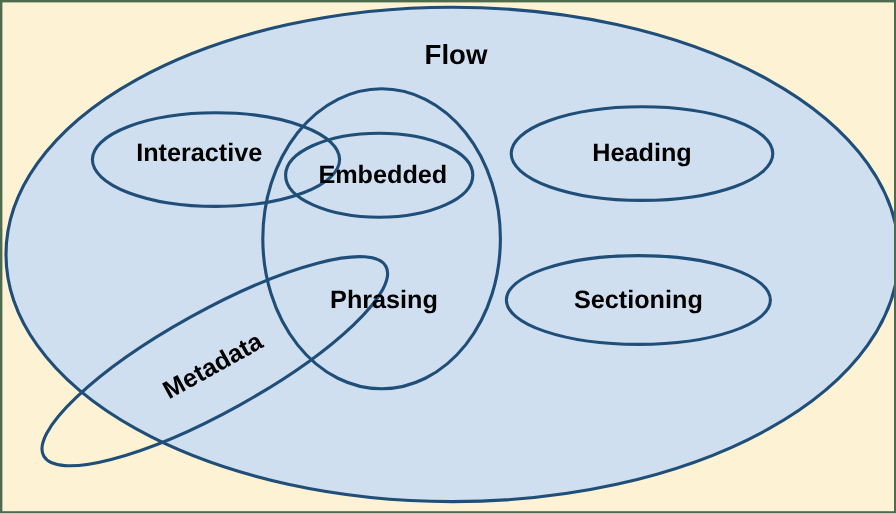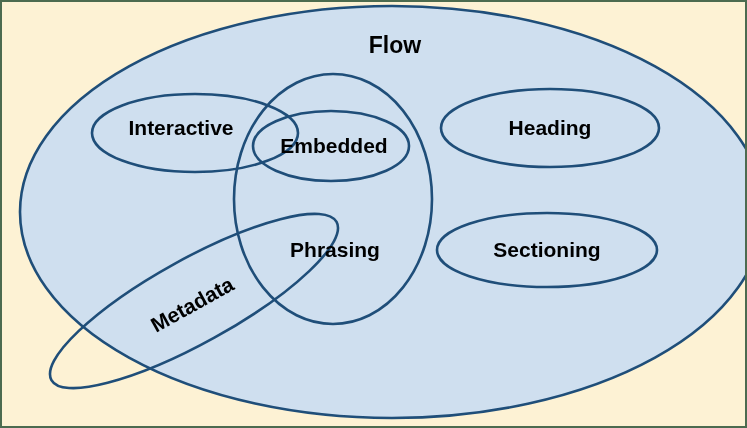--- a/index.html
+++ b/index.html
@@ -8,21 +8,20 @@
     background: #ffffff;
   }
   #canvas {
     position: relative;
     width: 747px;
     height: 428px;
     overflow: hidden;
     background: #fdf2d4;
     box-sizing: border-box;
     border: 2px solid #4c6b4f;
-    padding-left: 15px;
   }
   #venn-svg {
     display: block;
     width: 747px;
     height: 428px;
   }
   .set-shape {
     fill: none;
   }
   .set-label {

